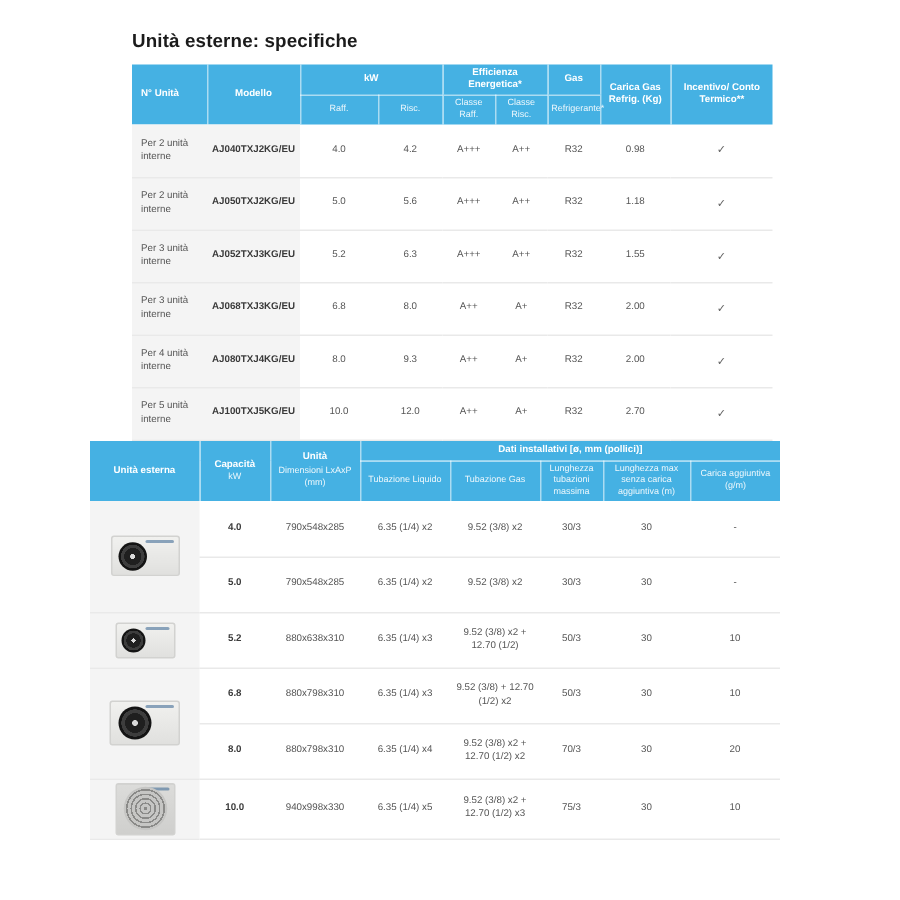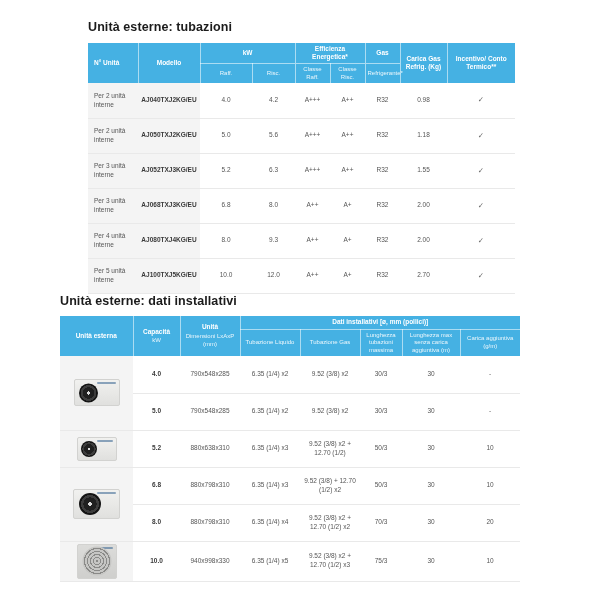--- a/index.html
+++ b/index.html
@@ -45,21 +45,21 @@
   .unit-medium { width:47px; height:30px; }
   .unit-medium .fan { width:22px; height:22px; }
   .unit-tall   { width:40px; height:35px; background:linear-gradient(#dcdcda,#cfcfcd); }
   .unit-tall .fan { left:50%; transform:translate(-50%,-50%); width:29px; height:29px;
           background:repeating-radial-gradient(circle, #8a8a88 0 1px, #c6c6c4 1px 3px); }
 </style>
 </head>
 <body>
 
 <div class="section" id="section1">
-  <div class="title">Unità esterne: tubazioni</div>
+  <div class="title">Unità esterne: specifiche</div>
   <table id="table1">
     <colgroup>
       <col style="width:50px">
         <col style="width:62px">
         <col style="width:52px">
         <col style="width:43px">
       <col style="width:35px">
         <col style="width:35px">
         <col style="width:35px">
         <col style="width:47px">
@@ -148,21 +148,20 @@
           <td>A+</td>
           <td>R32</td>
           <td>2.70</td>
           <td class="check">✓</td>
         </tr>
       </tbody>
   </table>
 </div>
 
 <div class="section" id="section2">
-  <div class="title">Unità esterne: dati installativi</div>
   <table id="table2">
     <colgroup>
       <col style="width:73px">
         <col style="width:47px">
         <col style="width:60px">
         <col style="width:60px">
       <col style="width:60px">
         <col style="width:42px">
         <col style="width:58px">
         <col style="width:60px">

